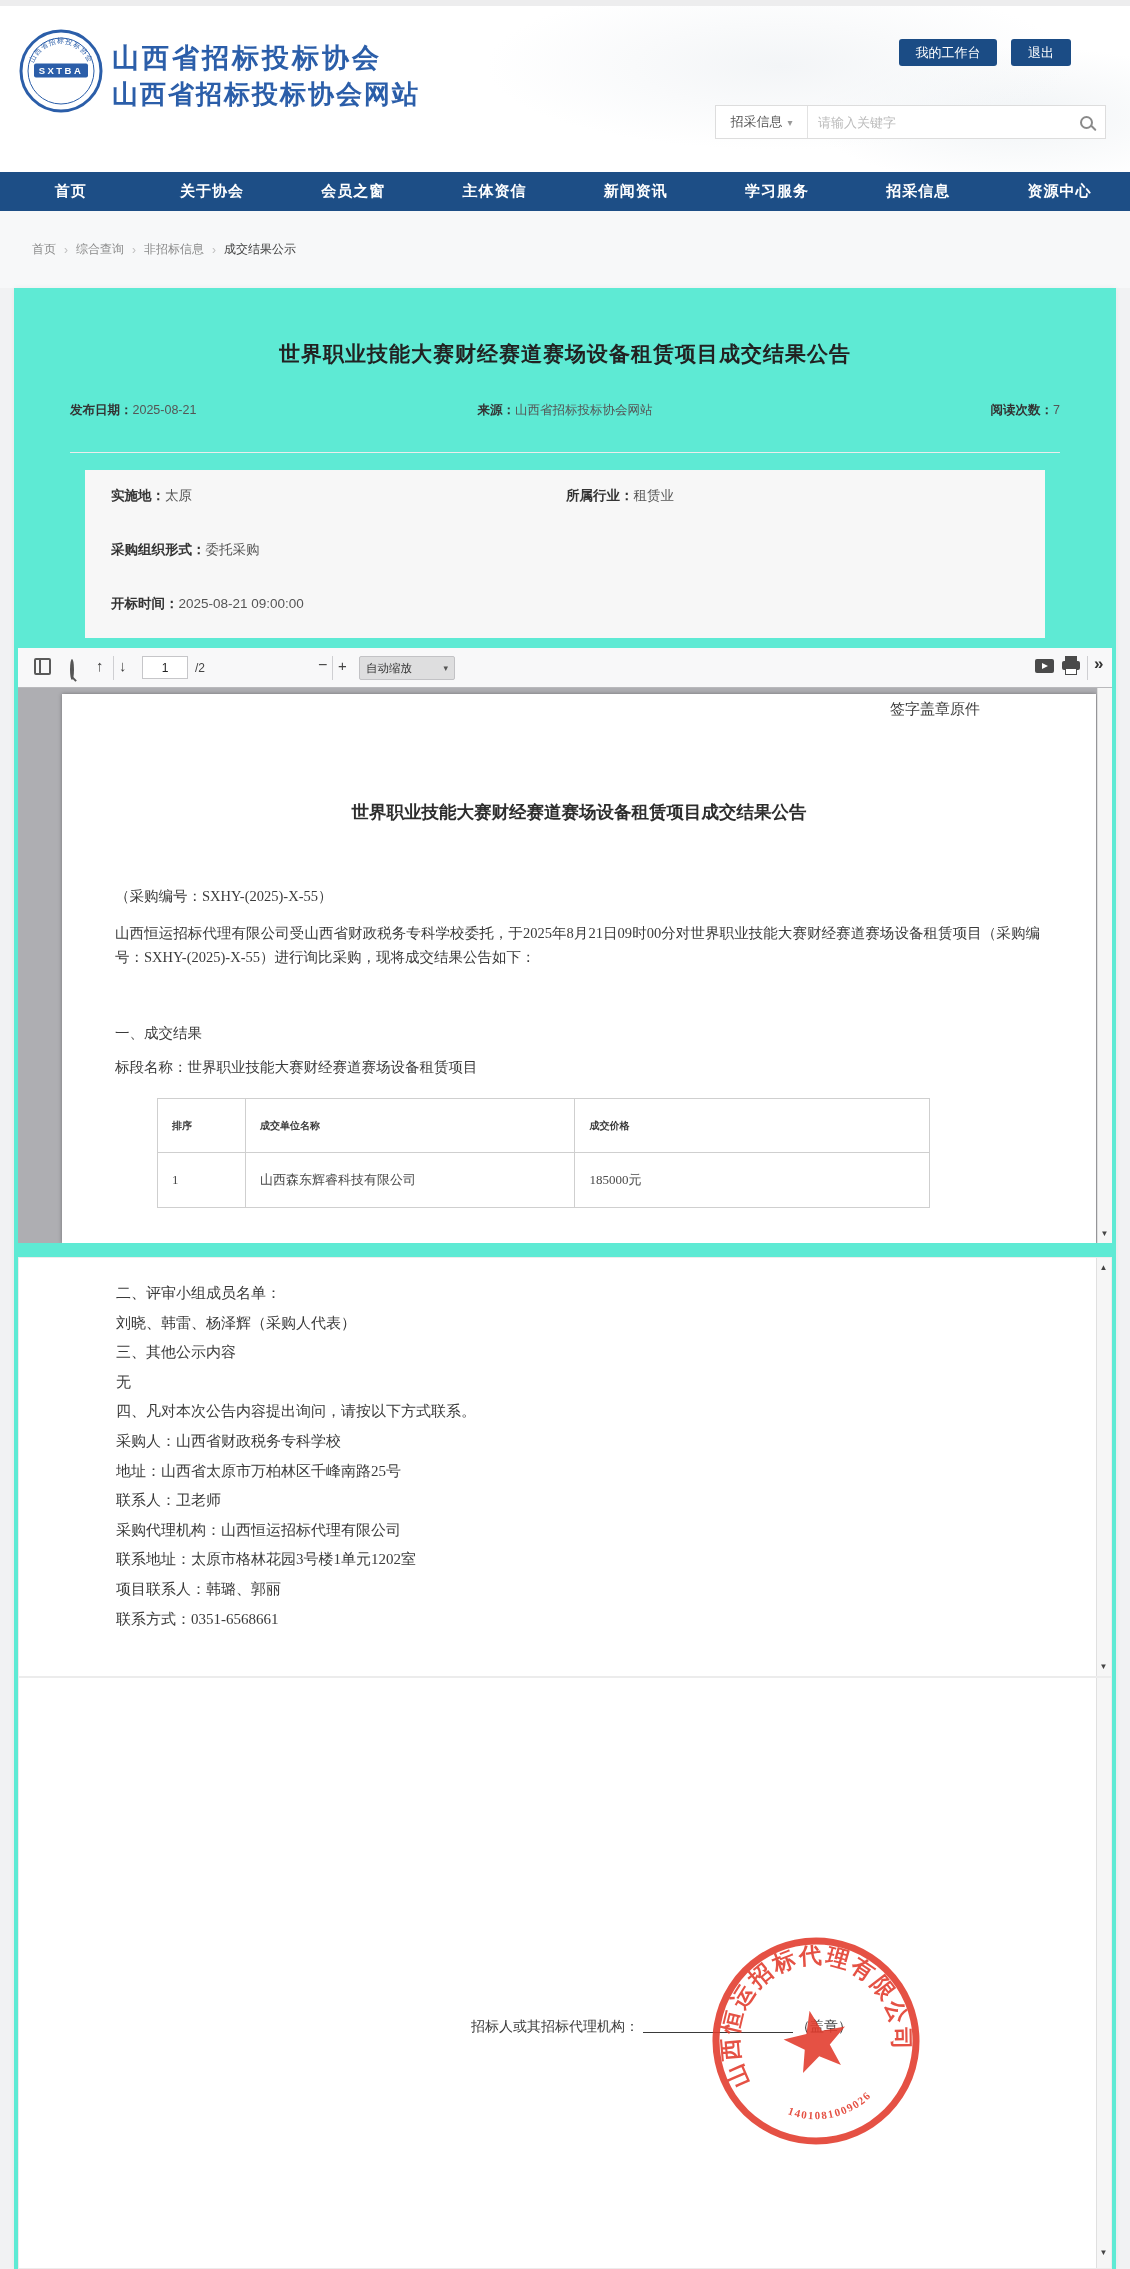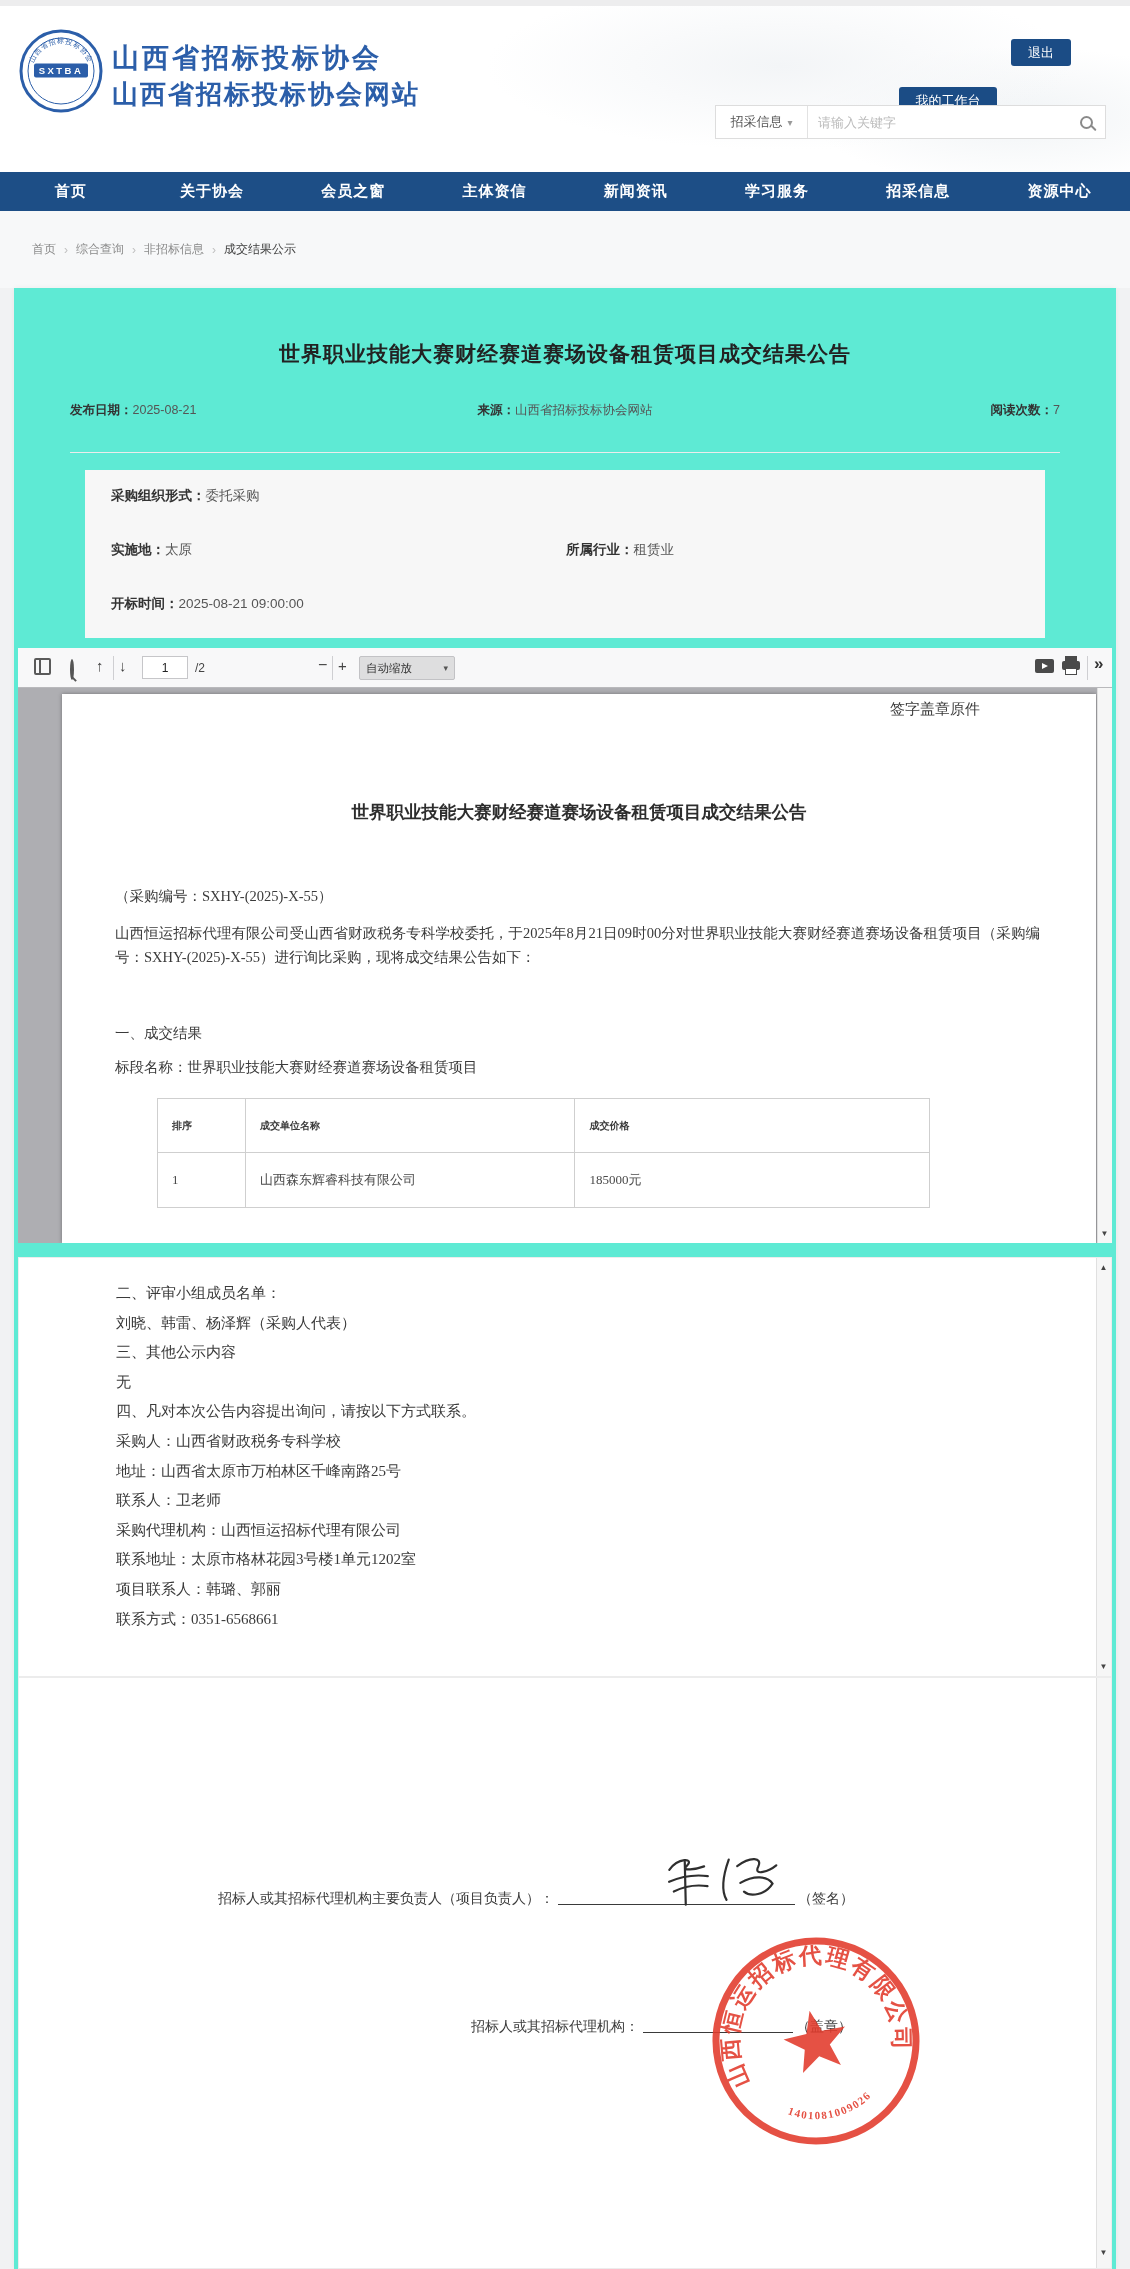--- a/index.html
+++ b/index.html
@@ -11,21 +11,21 @@
   .top-strip { position:absolute; top:0; left:0; width:1130px; height:6px; background:#ededee; }
   .site-header { position:absolute; top:6px; left:0; width:1130px; height:166px; background:#fff;
     background-image:radial-gradient(ellipse 420px 120px at 780px 60px, #f3f5f7 0%, rgba(255,255,255,0) 70%),
                      radial-gradient(ellipse 300px 100px at 1020px 110px, #f1f4f6 0%, rgba(255,255,255,0) 70%); }
   .logo-seal { position:absolute; left:18px; top:22px; width:86px; height:86px; }
   .brand { position:absolute; left:112px; top:34px; color:#2b5ea9; font-weight:bold; }
   .brand-line1 { font-size:27px; letter-spacing:3px; line-height:36px; }
   .brand-line2 { font-size:26px; letter-spacing:2px; line-height:36px; }
   .hdr-btn { position:absolute; top:33px; height:27px; background:#1b4c85; color:#fff; border:none;
     border-radius:3px; font-size:13px; font-family:inherit; cursor:pointer; }
-  .btn-workspace { left:899px; width:98px;margin-top:48px; }
+  .btn-workspace { left:899px; width:98px; }
   .btn-logout { left:1011px; width:60px; }
   .search-bar { position:absolute; left:715px; top:99px; width:391px; height:34px; background:#fff;
     border:1px solid #ddd; display:flex; align-items:center; }
   .search-cat { width:92px; height:100%; display:flex; align-items:center; justify-content:center; gap:5px;
     border-right:1px solid #e2e2e2; font-size:13px; color:#555; cursor:pointer; }
   .search-cat .chev { font-size:10px; color:#999; }
   .search-input { flex:1; height:100%; border:none; outline:none; padding:0 10px; font-size:13px; color:#333; font-family:inherit; }
   .search-input::placeholder { color:#bbb; }
   .mag-icon { position:relative; width:13px; height:13px; border:2px solid #8a8a8a; border-radius:50%; margin-right:12px; flex:none; }
   .mag-icon::after { content:''; position:absolute; width:7px; height:2px; background:#8a8a8a;
@@ -194,25 +194,25 @@
     <div class="meta-row">
       <span class="meta-left"><b>发布日期：</b><span>2025-08-21</span></span>
       <span class="meta-center"><b>来源：</b><span>山西省招标投标协会网站</span></span>
       <span class="meta-right"><b>阅读次数：</b><span>7</span></span>
     </div>
 
     <div class="title-divider"></div>
 
     <div class="info-panel">
       <div class="info-row">
-        <b>采购组织形式：</b><span>委托采购</span>
-      </div>
-      <div class="info-row">
         <b>实施地：</b><span>太原</span>
         <span class="info-col2"><b>所属行业：</b><span>租赁业</span></span>
+      </div>
+      <div class="info-row">
+        <b>采购组织形式：</b><span>委托采购</span>
       </div>
       <div class="info-row">
         <b>开标时间：</b><span>2025-08-21 09:00:00</span>
       </div>
     </div>
 
     <div class="pdf-region pdf1">
       <div class="pdf-toolbar">
         <span class="tb-icon icon-sidebar"></span>
         <span class="tb-icon icon-find"><span class="mag2"></span></span>
@@ -278,37 +278,20 @@
         <p>联系方式：0351-6568661</p>
       </div>
       <div class="vscrollbar">
         <span class="scroll-btn" style="top:2px">▲</span>
         <span class="scroll-btn" style="bottom:2px">▼</span>
       </div>
     </div>
 
     <div class="pdf-region pdf3 doc-font">
 
-      <div class="sig-row sig-row1">
-        <span>招标人或其招标代理机构主要负责人（项目负责人）：</span>
-        <span class="sig-line sig-line1">
-          <svg class="handwriting" width="132" height="64" viewBox="0 0 132 64">
-            <g stroke="#2f2f2f" stroke-width="2.2" fill="none" stroke-linecap="round" transform="rotate(-4 66 32)">
-              <path d="M12 20 C 22 8, 38 10, 30 17 C 22 23, 40 21, 47 19"></path>
-              <path d="M28 13 L 26 56"></path>
-              <path d="M11 32 C 25 27, 40 27, 50 29"></path>
-              <path d="M15 42 C 27 37, 40 37, 49 39"></path>
-              <path d="M72 14 C 65 30, 62 44, 67 54"></path>
-              <path d="M80 21 C 94 12, 106 14, 101 23 C 95 33, 112 28, 119 23"></path>
-              <path d="M82 38 C 96 31, 110 33, 114 41 C 106 52, 91 53, 85 47"></path>
-            </g>
-          </svg>
-        </span>
-        <span>（签名）</span>
-      </div>
 
       <div class="sig-row sig-row2">
         <span>招标人或其招标代理机构：</span>
         <span class="sig-line sig-line2"></span>
         <span>（盖章）</span>
       </div>
 
       <svg class="stamp-wrap" viewBox="0 0 220 220">
         <g transform="rotate(-12 110 110)">
           <circle cx="110" cy="110" r="100" fill="none" stroke="#e23a2b" stroke-width="7"></circle>

